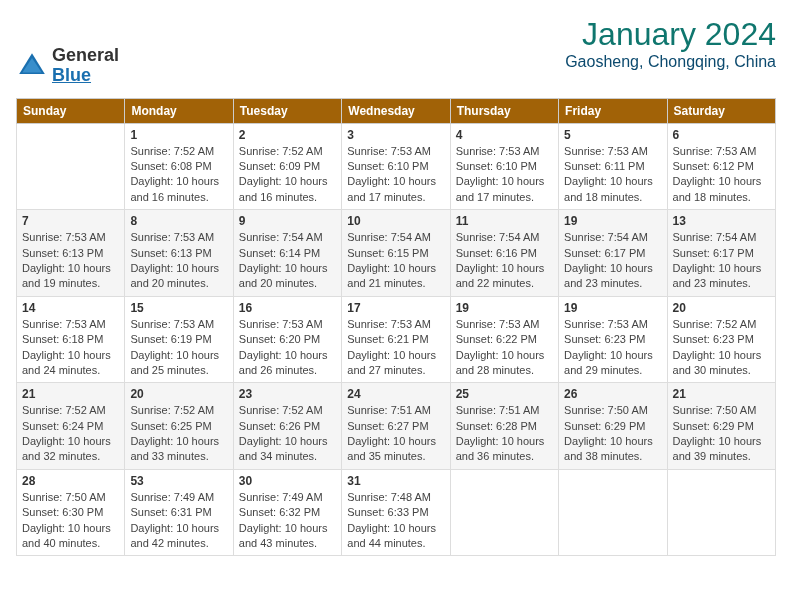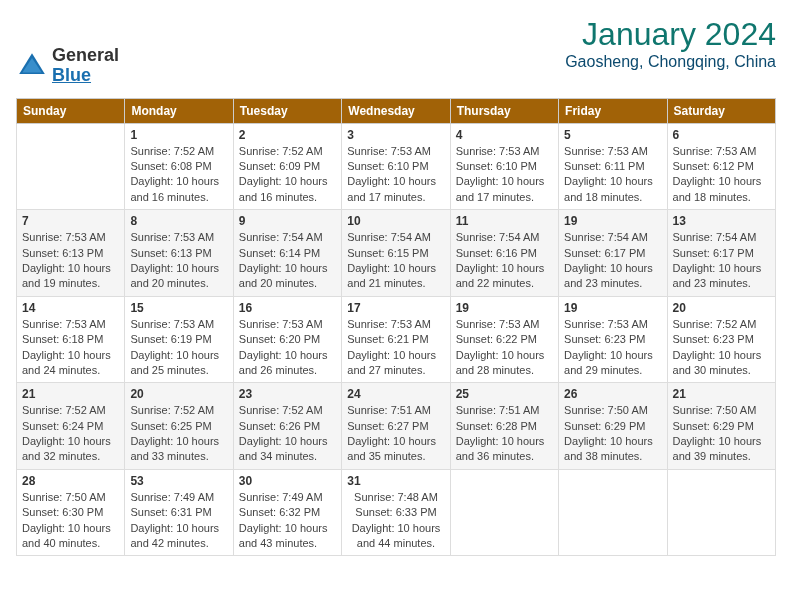--- a/index.html
+++ b/index.html
@@ -333,21 +333,21 @@
         </td>
         <td>
           <div class="day-number">30</div>
           <div class="day-info" style="white-space: pre-line;">Sunrise: 7:49 AM
 Sunset: 6:32 PM
 Daylight: 10 hours
 and 43 minutes.</div>
         </td>
         <td>
           <div class="day-number">31</div>
-          <div class="day-info" style="white-space: pre-line; text-align: center;">Sunrise: 7:48 AM
+          <div class="day-info" style="white-space: pre-line;">Sunrise: 7:48 AM
 Sunset: 6:33 PM
 Daylight: 10 hours
 and 44 minutes.</div>
         </td>
         <td class="empty-cell"></td>
         <td class="empty-cell"></td>
         <td class="empty-cell"></td>
       </tr>
     </tbody>
 </table>

